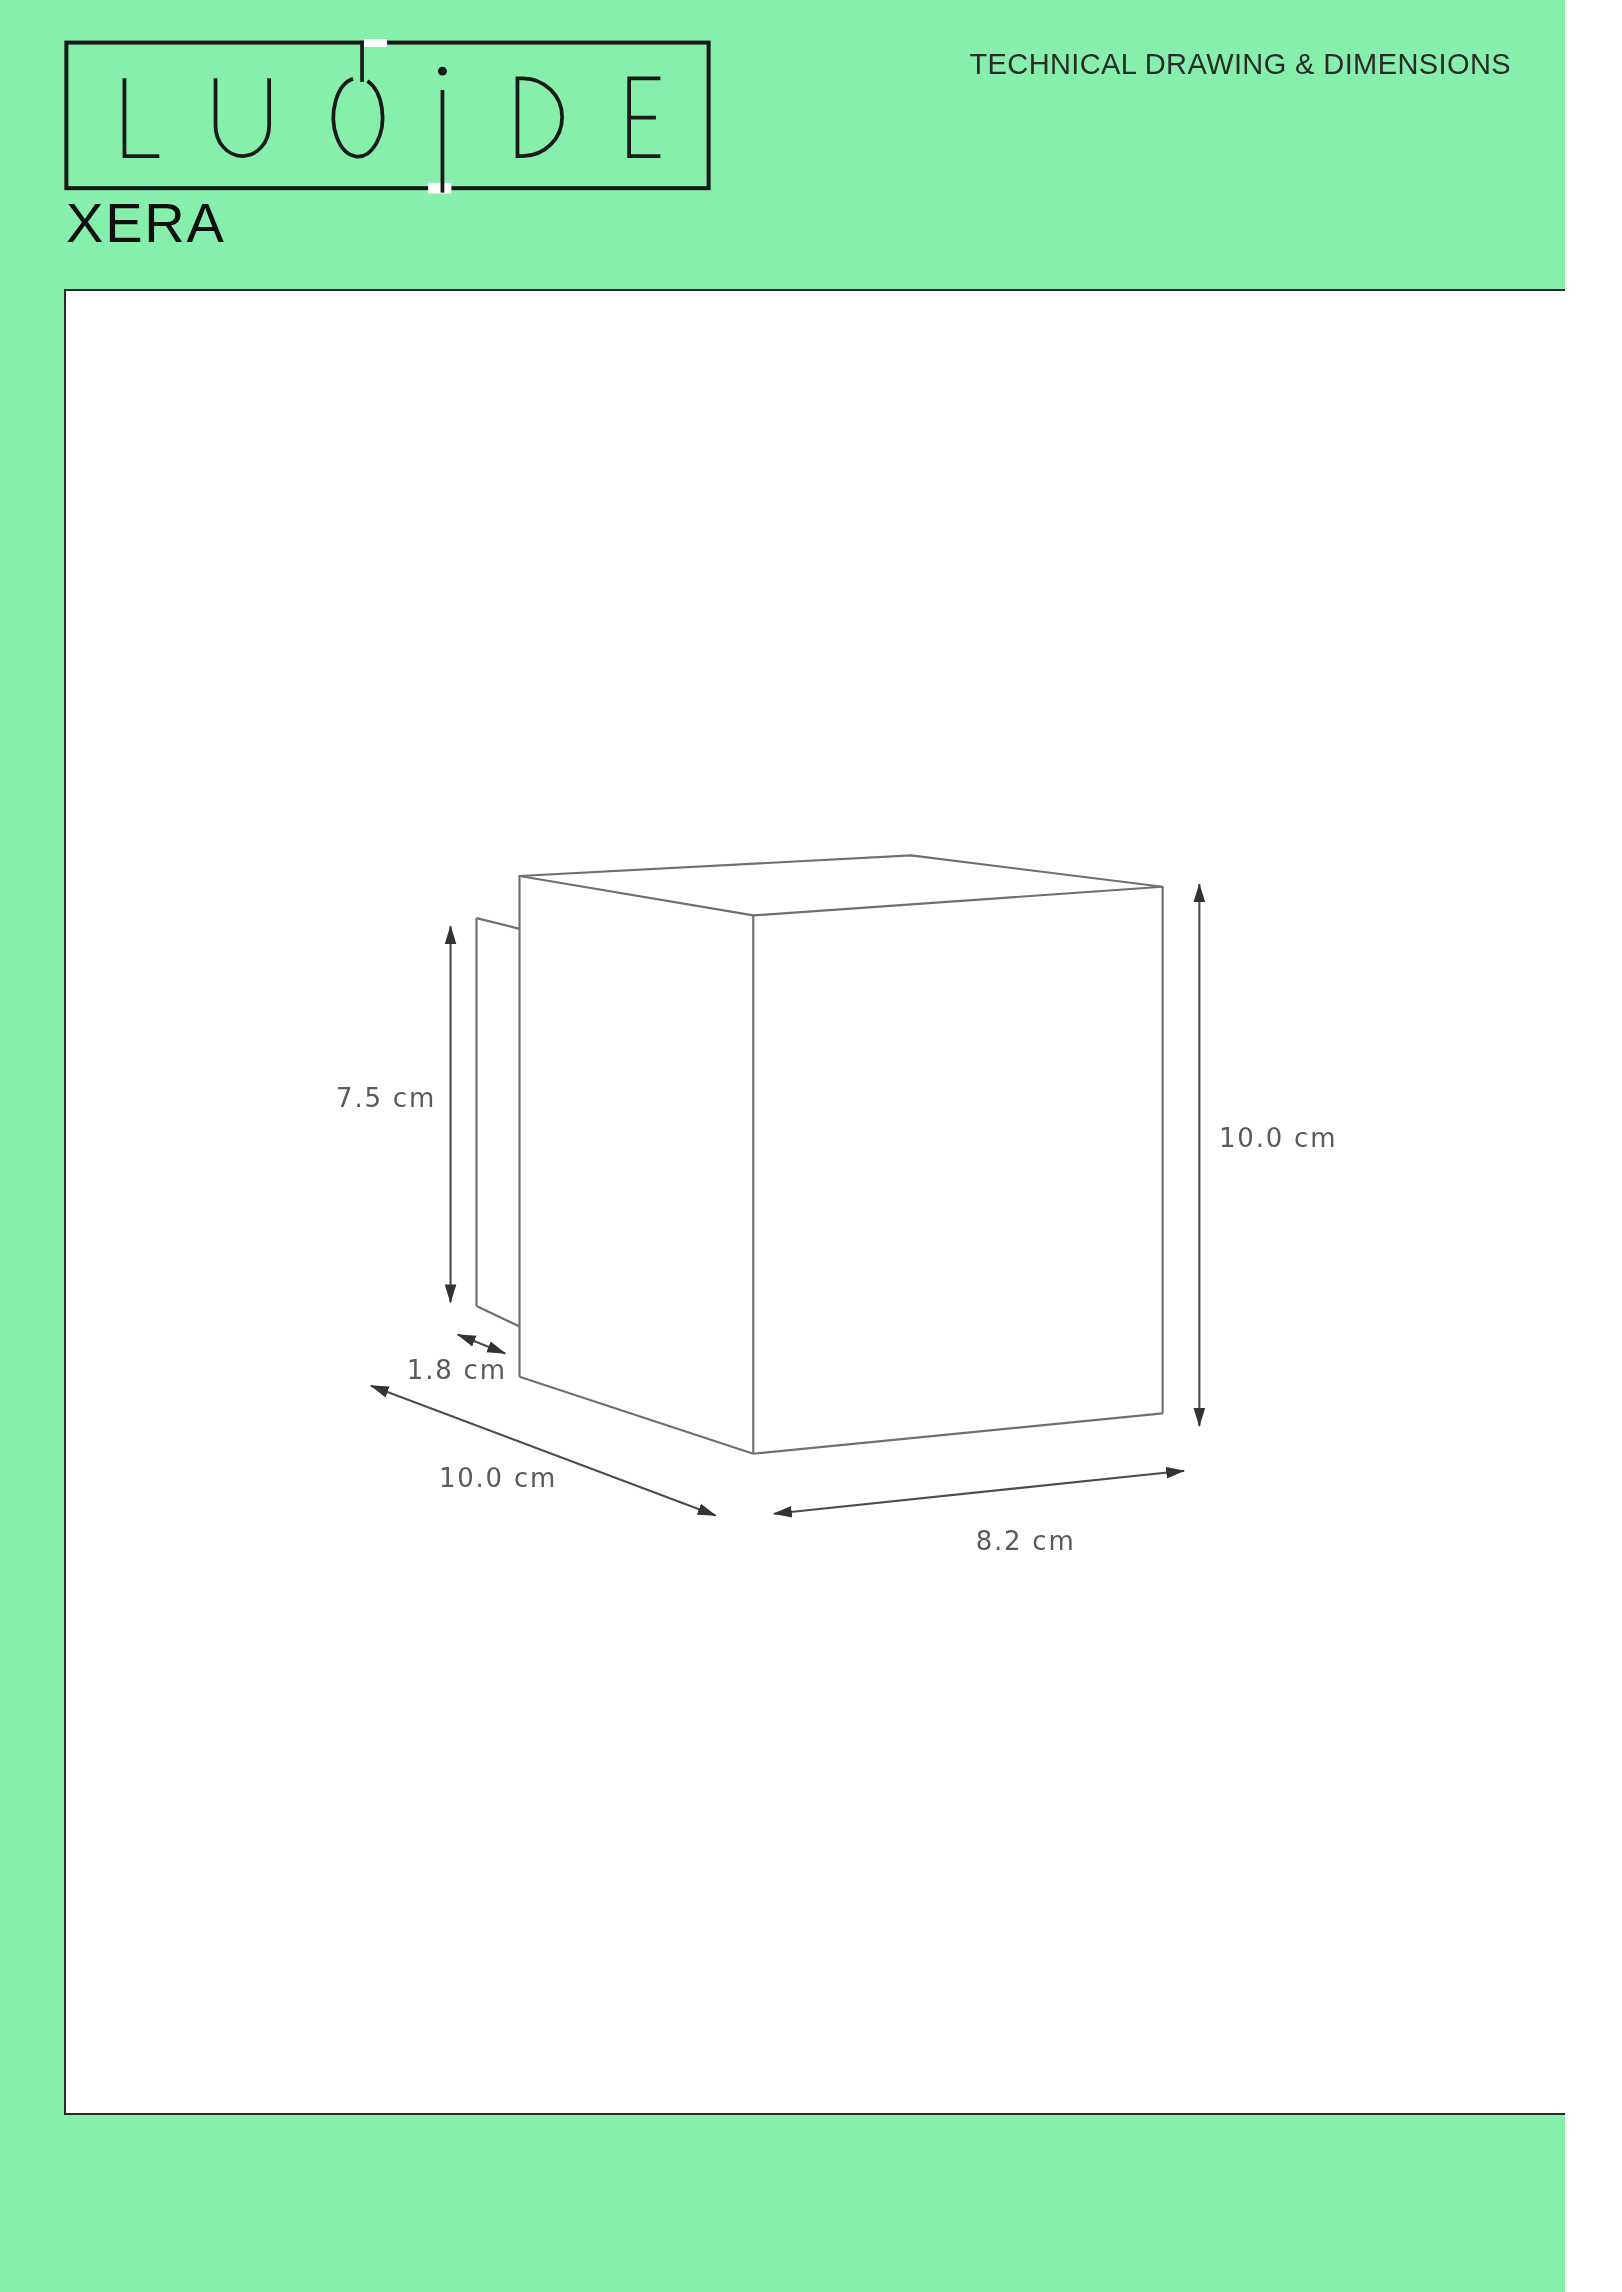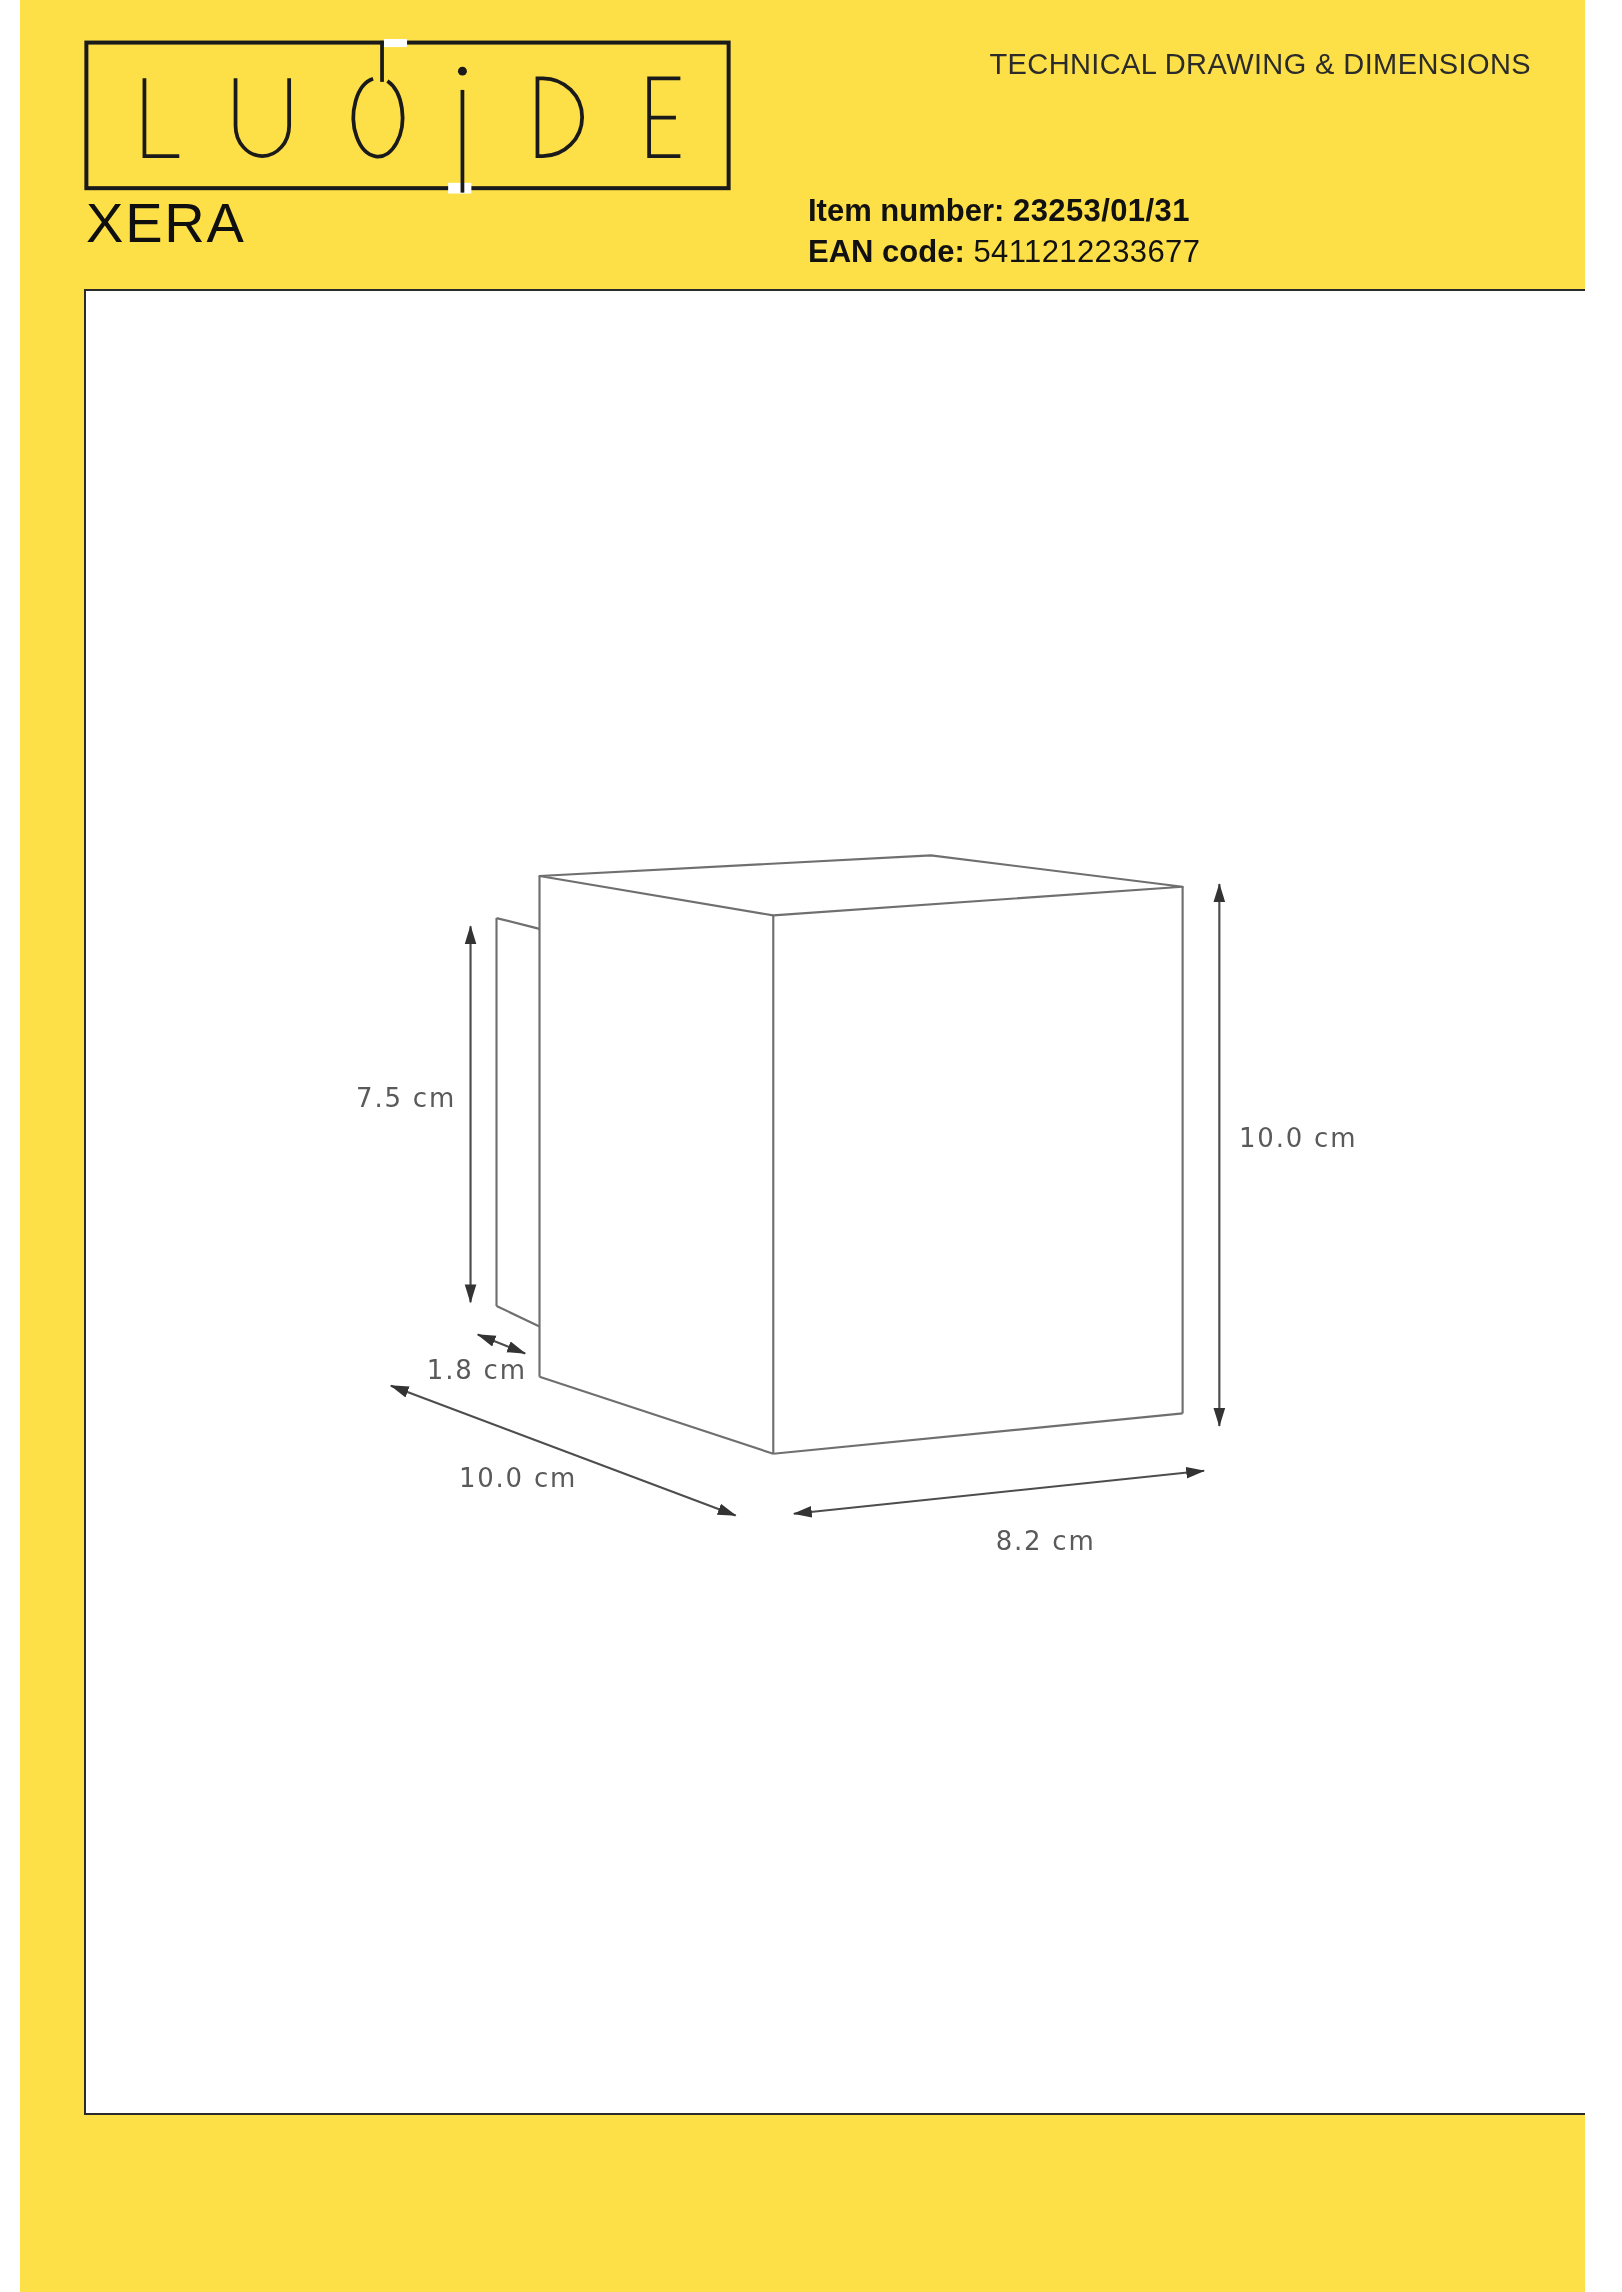--- a/index.html
+++ b/index.html
@@ -1,18 +1,18 @@
 <!DOCTYPE html>
 <html style="font-size:14.3px"><head>
 <meta charset="utf-8">
 <style>
   html,body{margin:0;padding:0;background:#fff;}
   #page{
-    position:relative;width:1565px;height:2293px;background:#fde047;
-    font-family:"Liberation Sans",sans-serif;overflow:hidden;margin-left:20px;
+    position:relative;width:1565px;height:2293px;background:#86efac;
+    font-family:"Liberation Sans",sans-serif;overflow:hidden;
   }
   
   #logo-svg{position:absolute;left:63px;top:39px;}
   #doc-title{
     position:absolute;top:48px;right:54px;width:681px;text-align:right;
     font-size:29px;letter-spacing:0.4px;color:#2b2b2b;font-weight:400;
   }
   #product-name{
     position:absolute;left:66px;top:190px;
     font-size:56px;font-weight:normal;letter-spacing:1.8px;color:#0f0f0f;
@@ -68,30 +68,20 @@
 
       <path d="M665,40 H630 V127 H665 M630,84 H660"></path>
     </g>
     <circle cx="421" cy="32" r="5" fill="#1a1a1a"></circle>
   </svg>
 
   <div id="doc-title">TECHNICAL DRAWING &amp; DIMENSIONS</div>
 
   <div id="product-name">XERA</div>
 
-  <div id="item-block">
-    <div>
-      <span class="lbl">Item number:</span>
-      <span class="val-bold">23253/01/31</span>
-    </div>
-    <div>
-      <span class="lbl">EAN code:</span>
-      <span class="val">5411212233677</span>
-    </div>
-  </div>
 
   <div id="drawing-frame"></div>
 
   <svg id="drawing-svg" width="1623" height="2293" viewBox="0 0 1812 2560">
     <defs>
       <marker id="ah" viewBox="0 0 22 16" refX="20" refY="8" markerWidth="22" markerHeight="16" orient="auto-start-reverse" markerUnits="userSpaceOnUse">
         <path d="M0,1.5 L21,8 L0,14.5 Z" fill="#333333"></path>
       </marker>
     </defs>
 

